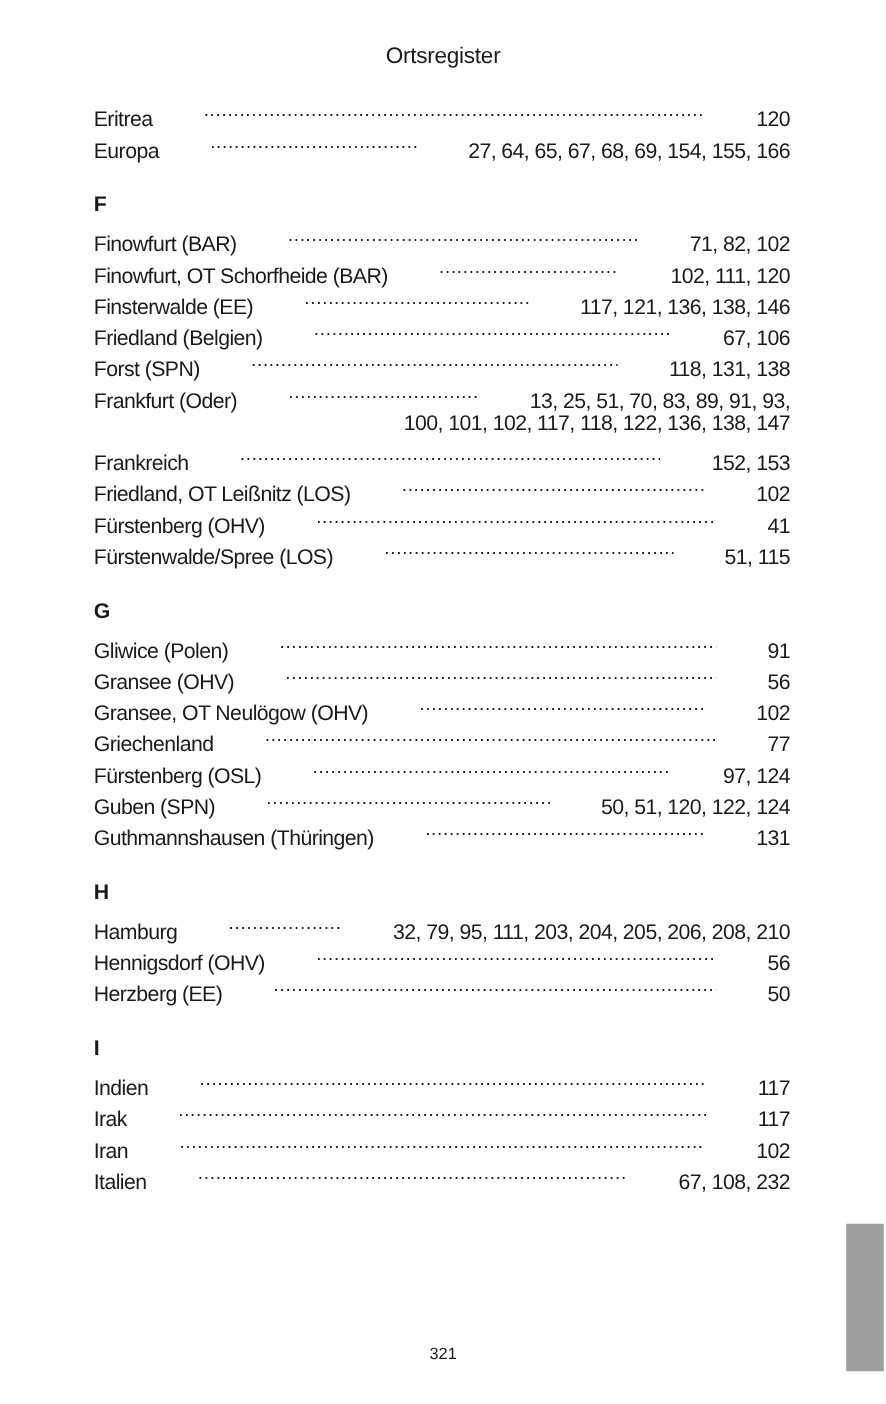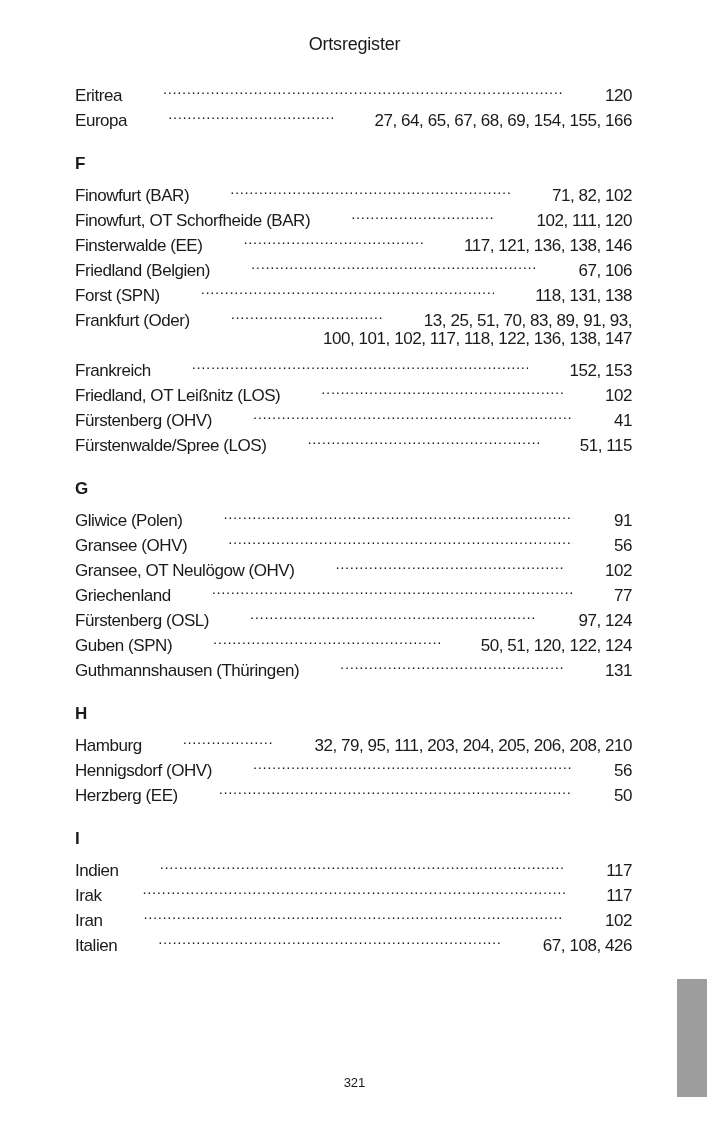--- a/index.html
+++ b/index.html
@@ -189,20 +189,20 @@
         <span class="pages">117</span>
       </div>
       <div class="entry">
         <span class="name">Iran</span>
         <span class="leader"></span>
         <span class="pages">102</span>
       </div>
       <div class="entry">
         <span class="name">Italien</span>
         <span class="leader"></span>
-        <span class="pages">67, 108, 426</span>
+        <span class="pages">67, 108, 232</span>
       </div>
     </div>
   </div>
 
 <div class="page-number">321</div>
 
 <div class="thumb-tab"></div>
 
 </body></html>

